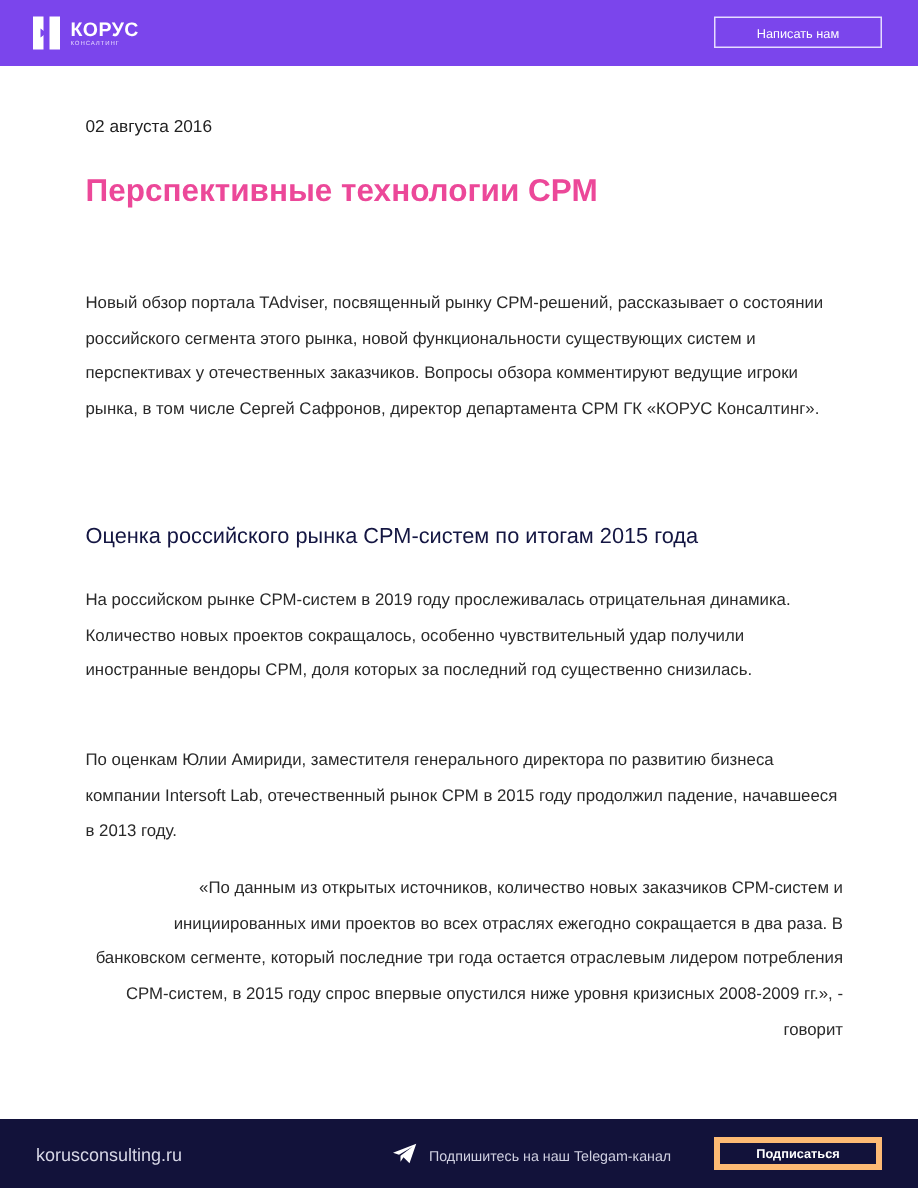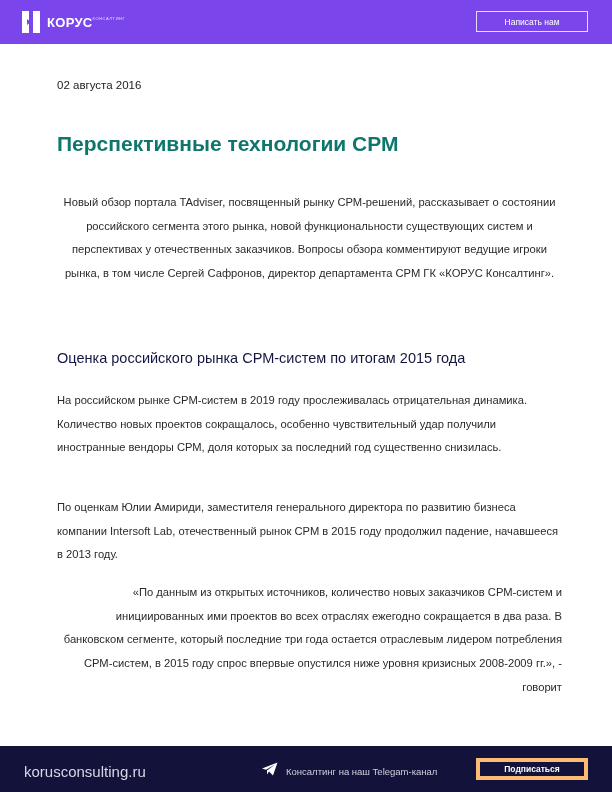--- a/index.html
+++ b/index.html
@@ -3,37 +3,37 @@
 <meta charset="utf-8">
 <style>
   html, body { margin:0; padding:0; }
   body { width:612px; height:792px; position:relative; background:#ffffff; font-family:"Liberation Sans", sans-serif; overflow:hidden; }
   .header { position:absolute; left:0; top:0; width:612px; height:44px; background:#7b45ec; }
   .logo { position:absolute; left:22px; top:11px; display:flex; align-items:center; }
   .logo-mark { width:20px; height:22px; position:relative; }
   .logo-mark .l { position:absolute; left:0; top:0; width:7px; height:22px; background:#fff; }
   .logo-mark .r { position:absolute; right:2px; top:0; width:7px; height:22px; background:#fff; }
   .logo-mark .notch { position:absolute; left:5px; top:8px; width:0; height:0; border-top:3px solid transparent; border-bottom:3px solid transparent; border-left:4px solid #7b45ec; }
-  .logo-text { margin-left:5px; display:flex; flex-direction:row; }
+  .logo-text { margin-left:5px; display:flex; flex-direction:column; }
   .logo-name { color:#fff; font-weight:bold; font-size:13px; letter-spacing:0.3px; line-height:13px; }
   .logo-sub { color:#e8dcff; font-size:4px; letter-spacing:0.6px; line-height:6px; }
   .write-btn { position:absolute; left:476px; top:11px; width:112px; height:21px; border:1px solid #e6dcff; color:#fff; font-size:8.5px; font-weight:normal; display:flex; align-items:center; justify-content:center; box-sizing:border-box; cursor:pointer; }
 
   .content { position:absolute; left:57px; top:0; width:510px; color:#222; }
   .date { position:absolute; top:79px; left:0; font-size:11.5px; color:#222; white-space:nowrap; }
-  .title { position:absolute; top:132px; left:0; font-size:21px; font-weight:bold; color:#0f766e; white-space:nowrap; margin:0; }
+  .title { position:absolute; top:116px; left:0; font-size:21px; font-weight:bold; color:#ec4899; white-space:nowrap; margin:0; }
   .para { position:absolute; left:0; width:505px; font-size:11.2px; line-height:23.7px; color:#2a2a2a; margin:0; }
-  .p1 { top:191px;text-align:center; }
+  .p1 { top:191px; }
   .h2 { position:absolute; left:0; top:350px; font-size:14.5px; font-weight:normal; color:#141642; white-space:nowrap; margin:0; }
   .p2 { top:389px; }
   .p3 { top:496px; }
   .p4 { top:581px;text-align:right; }
 
   .footer { position:absolute; left:0; top:746px; width:612px; height:46px; background:#12123a; }
-  .site-link { position:absolute; left:24px; top:17px; color:#d7d7e6; font-size:15px; text-decoration:none; }
+  .site-link { position:absolute; left:24px; top:17px; color:#d7d7e6; font-size:12px; text-decoration:none; }
   .tg { position:absolute; left:262px; top:16px; display:flex; align-items:center; }
   .tg svg { width:16px; height:14px; }
   .tg-label { margin-left:8px; color:#cfcfe0; font-size:9.5px; white-space:nowrap; }
   .sub-btn { position:absolute; left:476px; top:12px; width:112px; height:22px; border:4px solid #fdba74; box-sizing:border-box; color:#fff; font-size:8.5px; font-weight:bold; display:flex; align-items:center; justify-content:center; cursor:pointer; }
 </style>
 </head>
 <body>
 
 <div class="header">
   <div class="logo">
@@ -61,16 +61,16 @@
 </div>
 
 <div class="footer">
   <a class="site-link">korusconsulting.ru</a>
   <div class="tg">
     <span>
       <svg viewBox="0 0 16 14">
           <path d="M0 6.5 L15.5 0.5 L11 13.5 L7 9.5 L5 12.5 L5 8.5 L13 2.5 L4 7.8 Z" fill="#ffffff"></path>
         </svg>
     </span>
-    <span class="tg-label">Консалтинг на наш Telegam-канал</span>
+    <span class="tg-label">Подпишитесь на наш Telegam-канал</span>
   </div>
   <div class="sub-btn">Подписаться</div>
 </div>
 
 </body></html>

